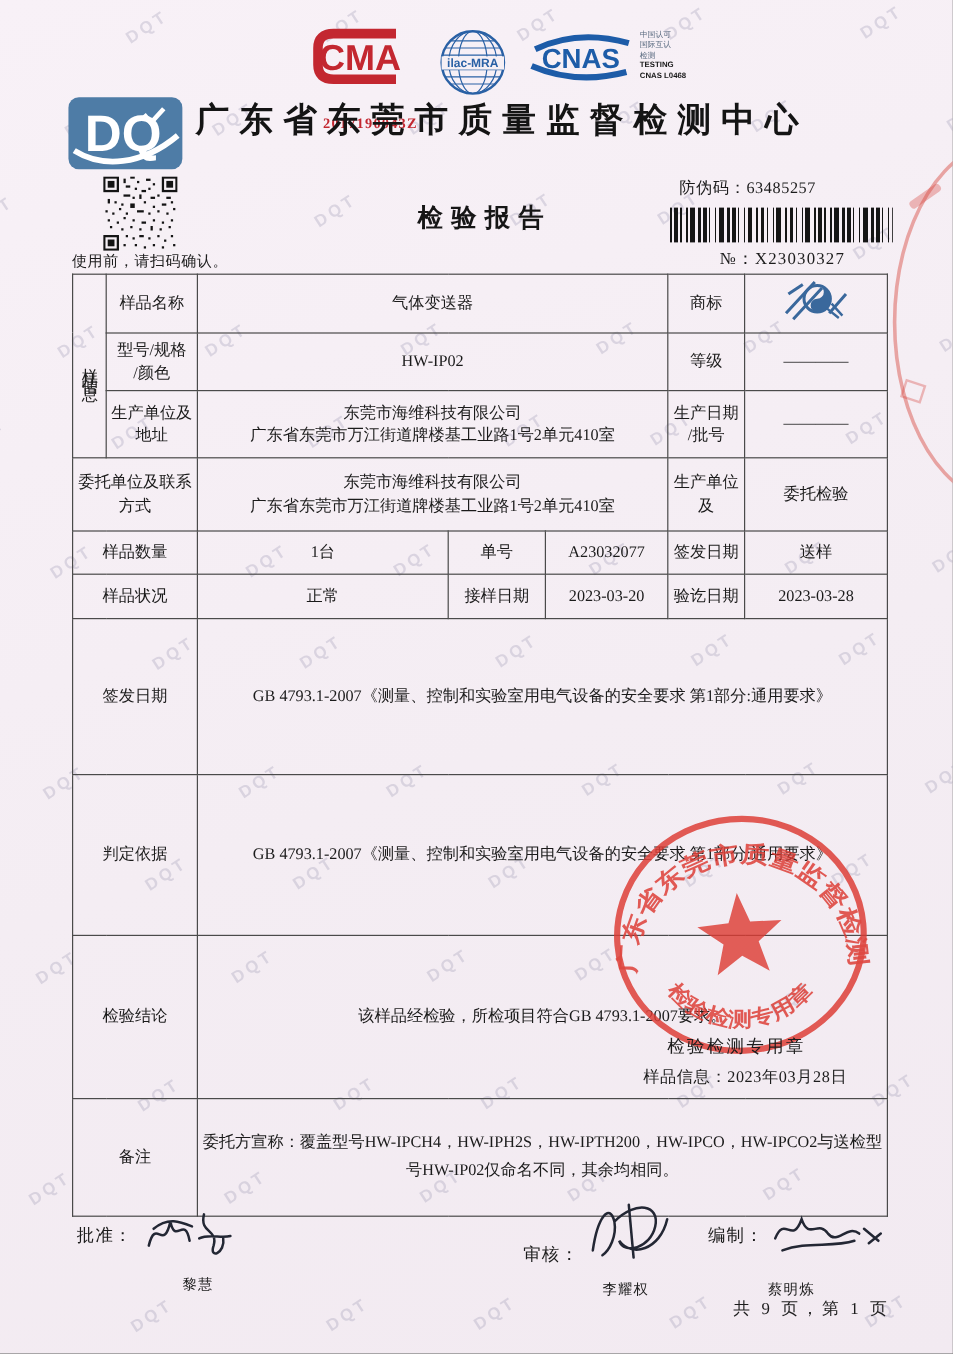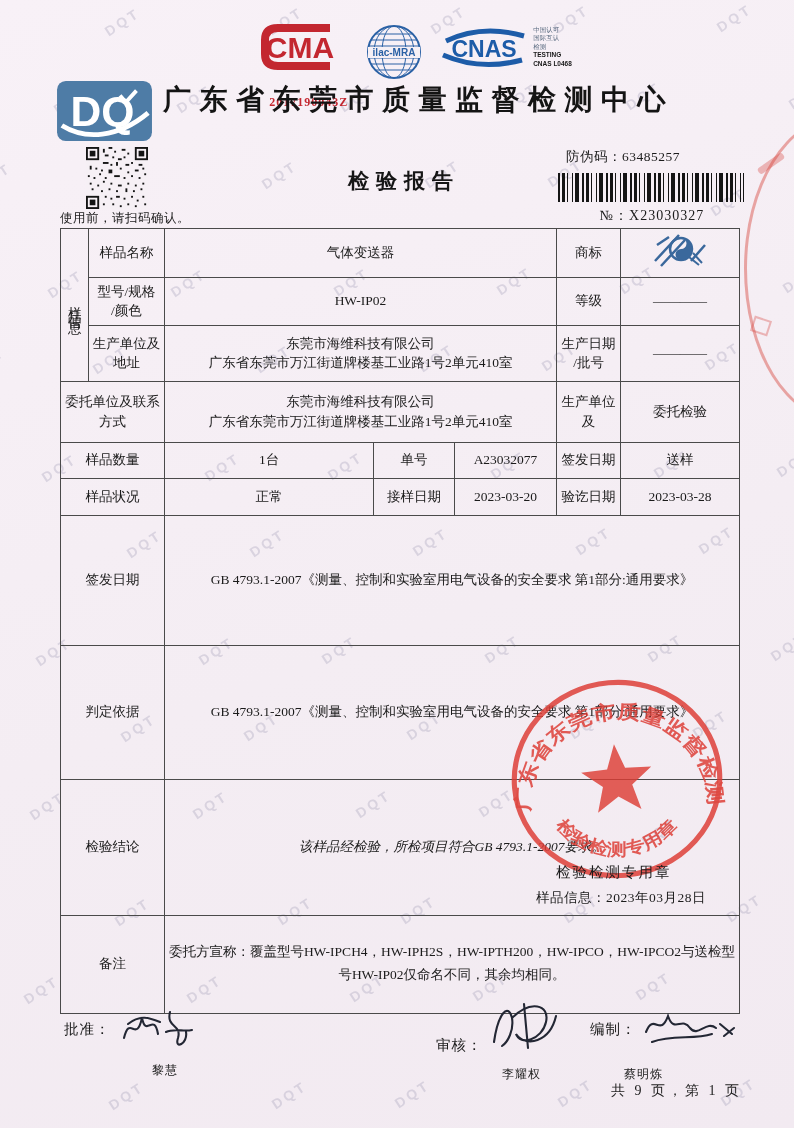--- a/index.html
+++ b/index.html
@@ -64,21 +64,21 @@
   table.report td{
     border:1px solid #4a4a4a; font-size:13.5px; text-align:center; vertical-align:middle;
     padding:2px 3px; color:#1b1b1b; line-height:1.45;
   }
   td.vlabel{
     writing-mode:vertical-rl; text-orientation:upright; letter-spacing:5px;
     font-size:13.5px; padding:4px 0;
   }
   td.left{text-align:left; padding-left:13px; padding-right:10px;}
   .two-line{line-height:1.55;}
-  td.concl{position:relative; text-align:left; vertical-align:top; padding:10px 10px 6px 13px;font-style:italic;}
+  td.concl{position:relative; text-align:left; vertical-align:top; padding:10px 10px 6px 13px;}
 
   
   .stamp{position:absolute; left:498px; top:668px; z-index:3; transform:rotate(-5deg); opacity:0.92;}
   .stamp-caption{position:absolute; left:556px; top:863px; z-index:3; font-size:14.5px; letter-spacing:2px;}
   .sign-date{position:absolute; left:536px; top:889px; z-index:3; font-size:13.5px; letter-spacing:0.5px;}
 
   
   .edge-stamp{
     position:absolute; left:744px; top:116px; width:190px; height:305px; z-index:3;
     border:3px solid rgba(214,70,62,0.45); border-radius:50%;
@@ -430,17 +430,17 @@
       <path d="M8,46 C12,18 22,6 26,22 C28,34 22,46 16,50 M26,22 C44,4 64,8 60,26 C56,44 34,50 30,38 C40,52 64,46 70,20"></path>
       <path d="M38,8 L42,52"></path>
     </svg>
     <div class="printed-name" style="left:502px; top:1066px;">李耀权</div>
 
     <div class="footer-item" style="left:590px; top:1020px;">编制：</div>
     <svg class="sig" style="left:640px; top:1004px;" width="100" height="52" viewBox="0 0 100 52">
       <path d="M6,28 C14,8 20,34 28,12 C34,30 42,12 50,24 C58,34 66,16 76,24 M12,38 C32,30 54,36 72,30"></path>
       <path d="M80,20 L92,30 M84,32 L94,24"></path>
     </svg>
-    <div class="printed-name" style="left:624px; top:1066px;">蔡明炼</div>
+    <div class="printed-name" style="left:640px; top:1066px;">蔡明炼</div>
 
     <div class="page-info">共 9 页，第 1 页</div>
   </div>
 </div>
 
 </body></html>

